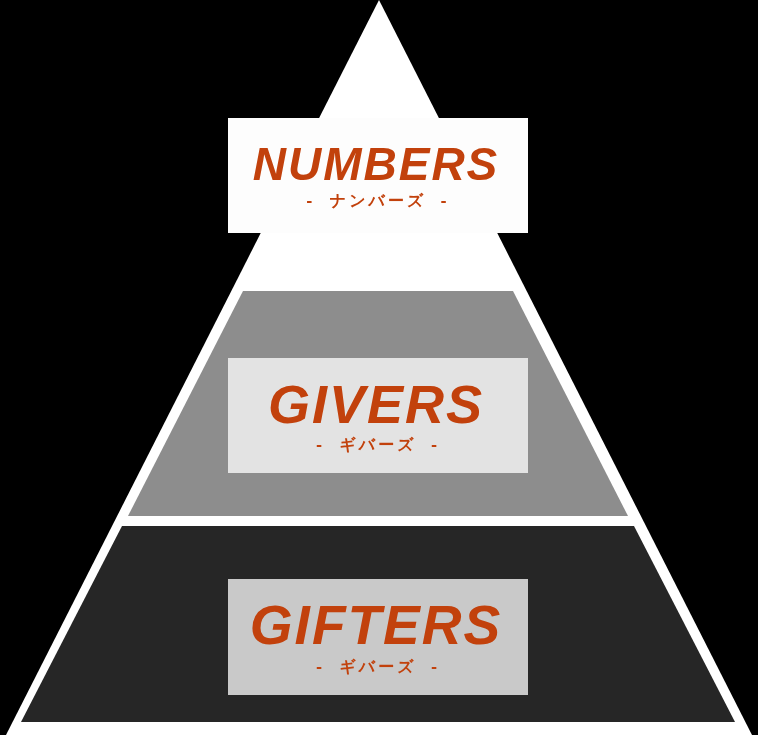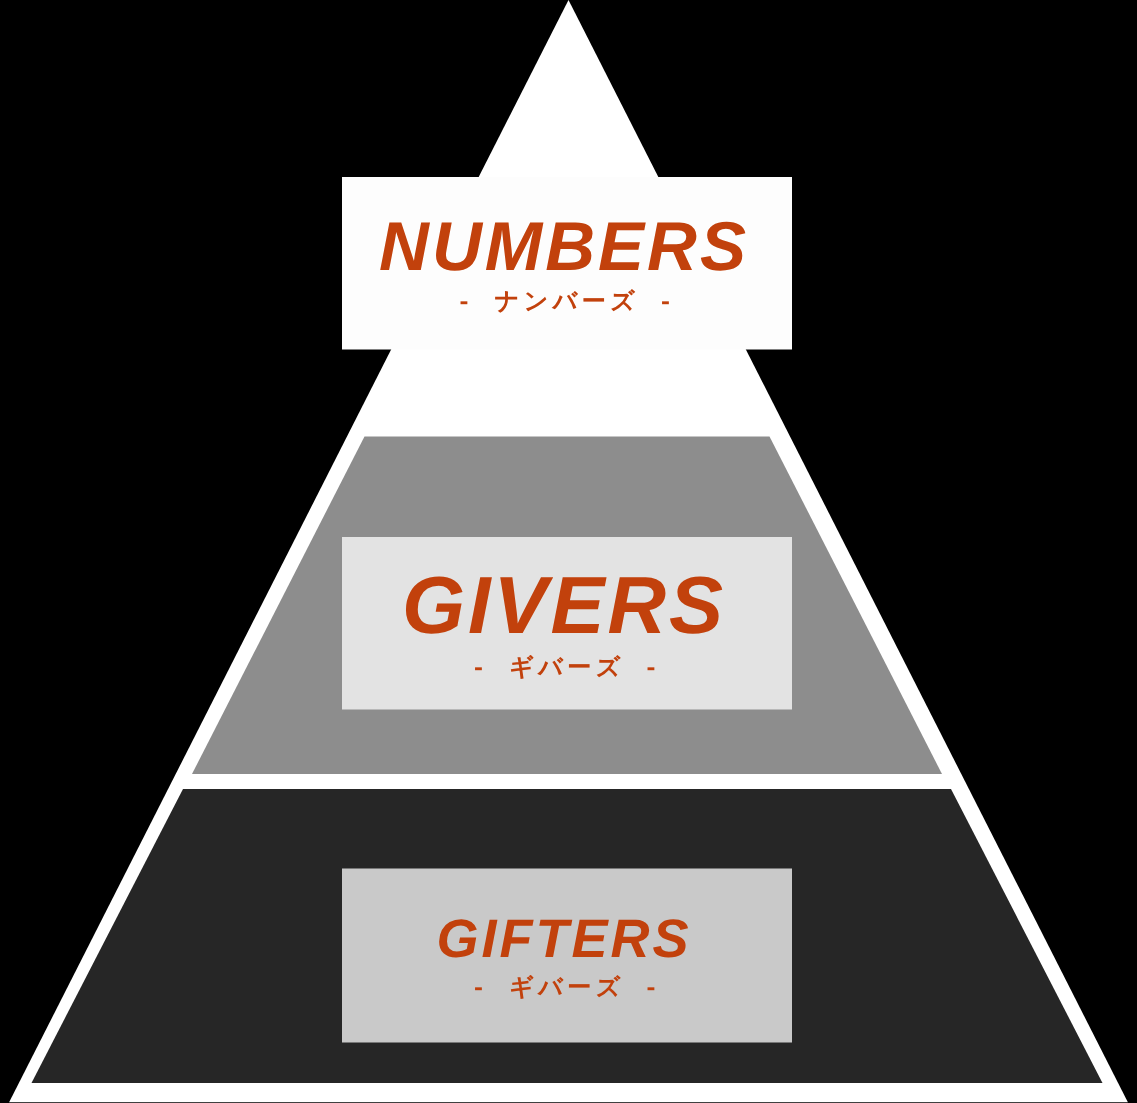--- a/index.html
+++ b/index.html
@@ -34,21 +34,21 @@
   .tier-title {
     font-style: italic;
     font-weight: bold;
     letter-spacing: 2px;
     line-height: 1.0;
     white-space: nowrap;
     transform: translateX(-2px); 
   }
   .title-numbers { font-size: 46px; }
   .title-givers  { font-size: 54px; }
-  .title-gifters { font-size: 36px; }
+  .title-gifters { font-size: 55px; }
   .tier-subtitle {
     font-weight: bold;
     font-size: 16px;
     letter-spacing: 3px;
     line-height: 1.0;
     white-space: nowrap;
     font-family: Liberation Mono, monospace;
   }
   .label-numbers { left: 228px; top: 118px; }
   .label-givers  { left: 228px; top: 358px; }

